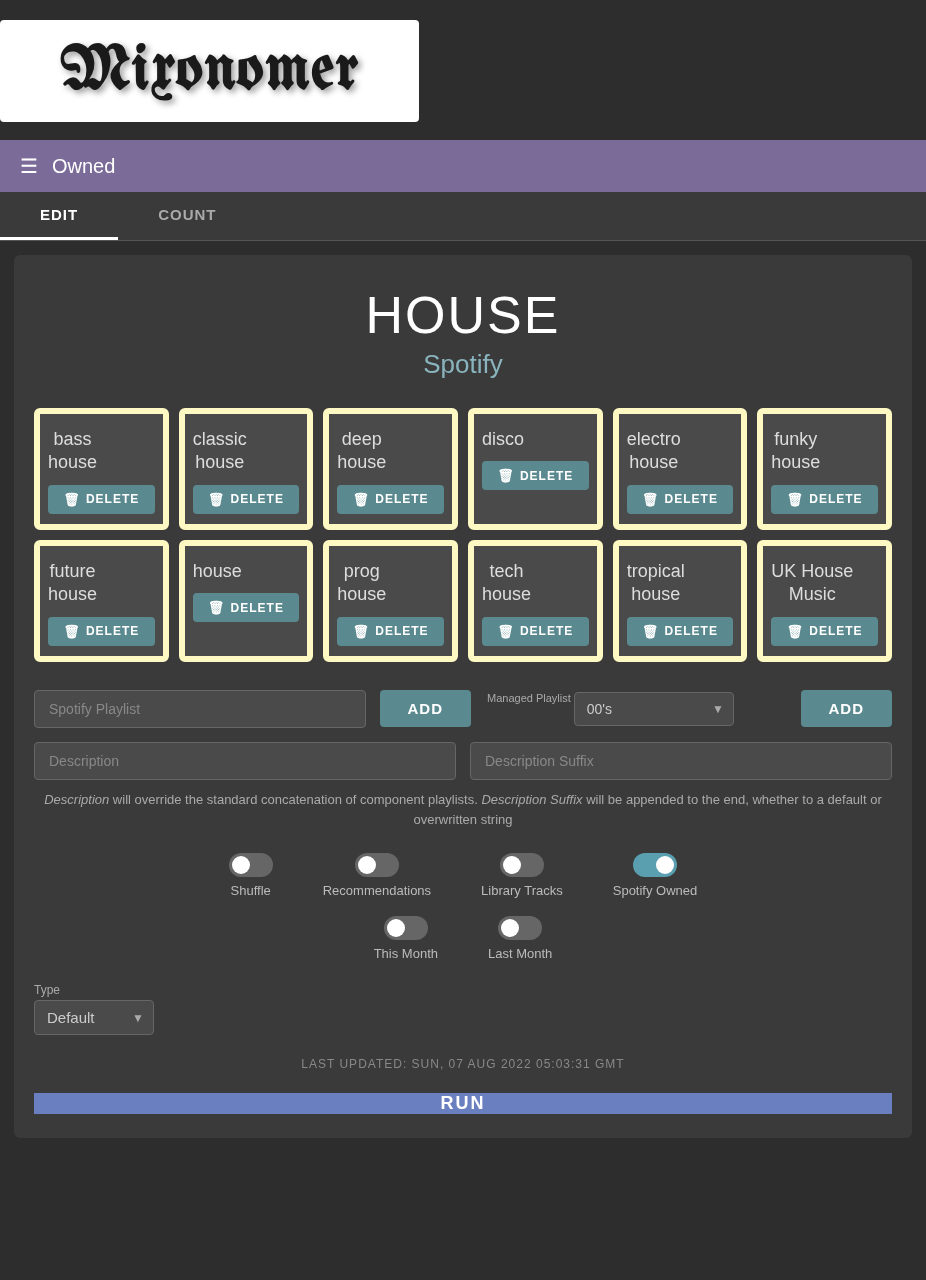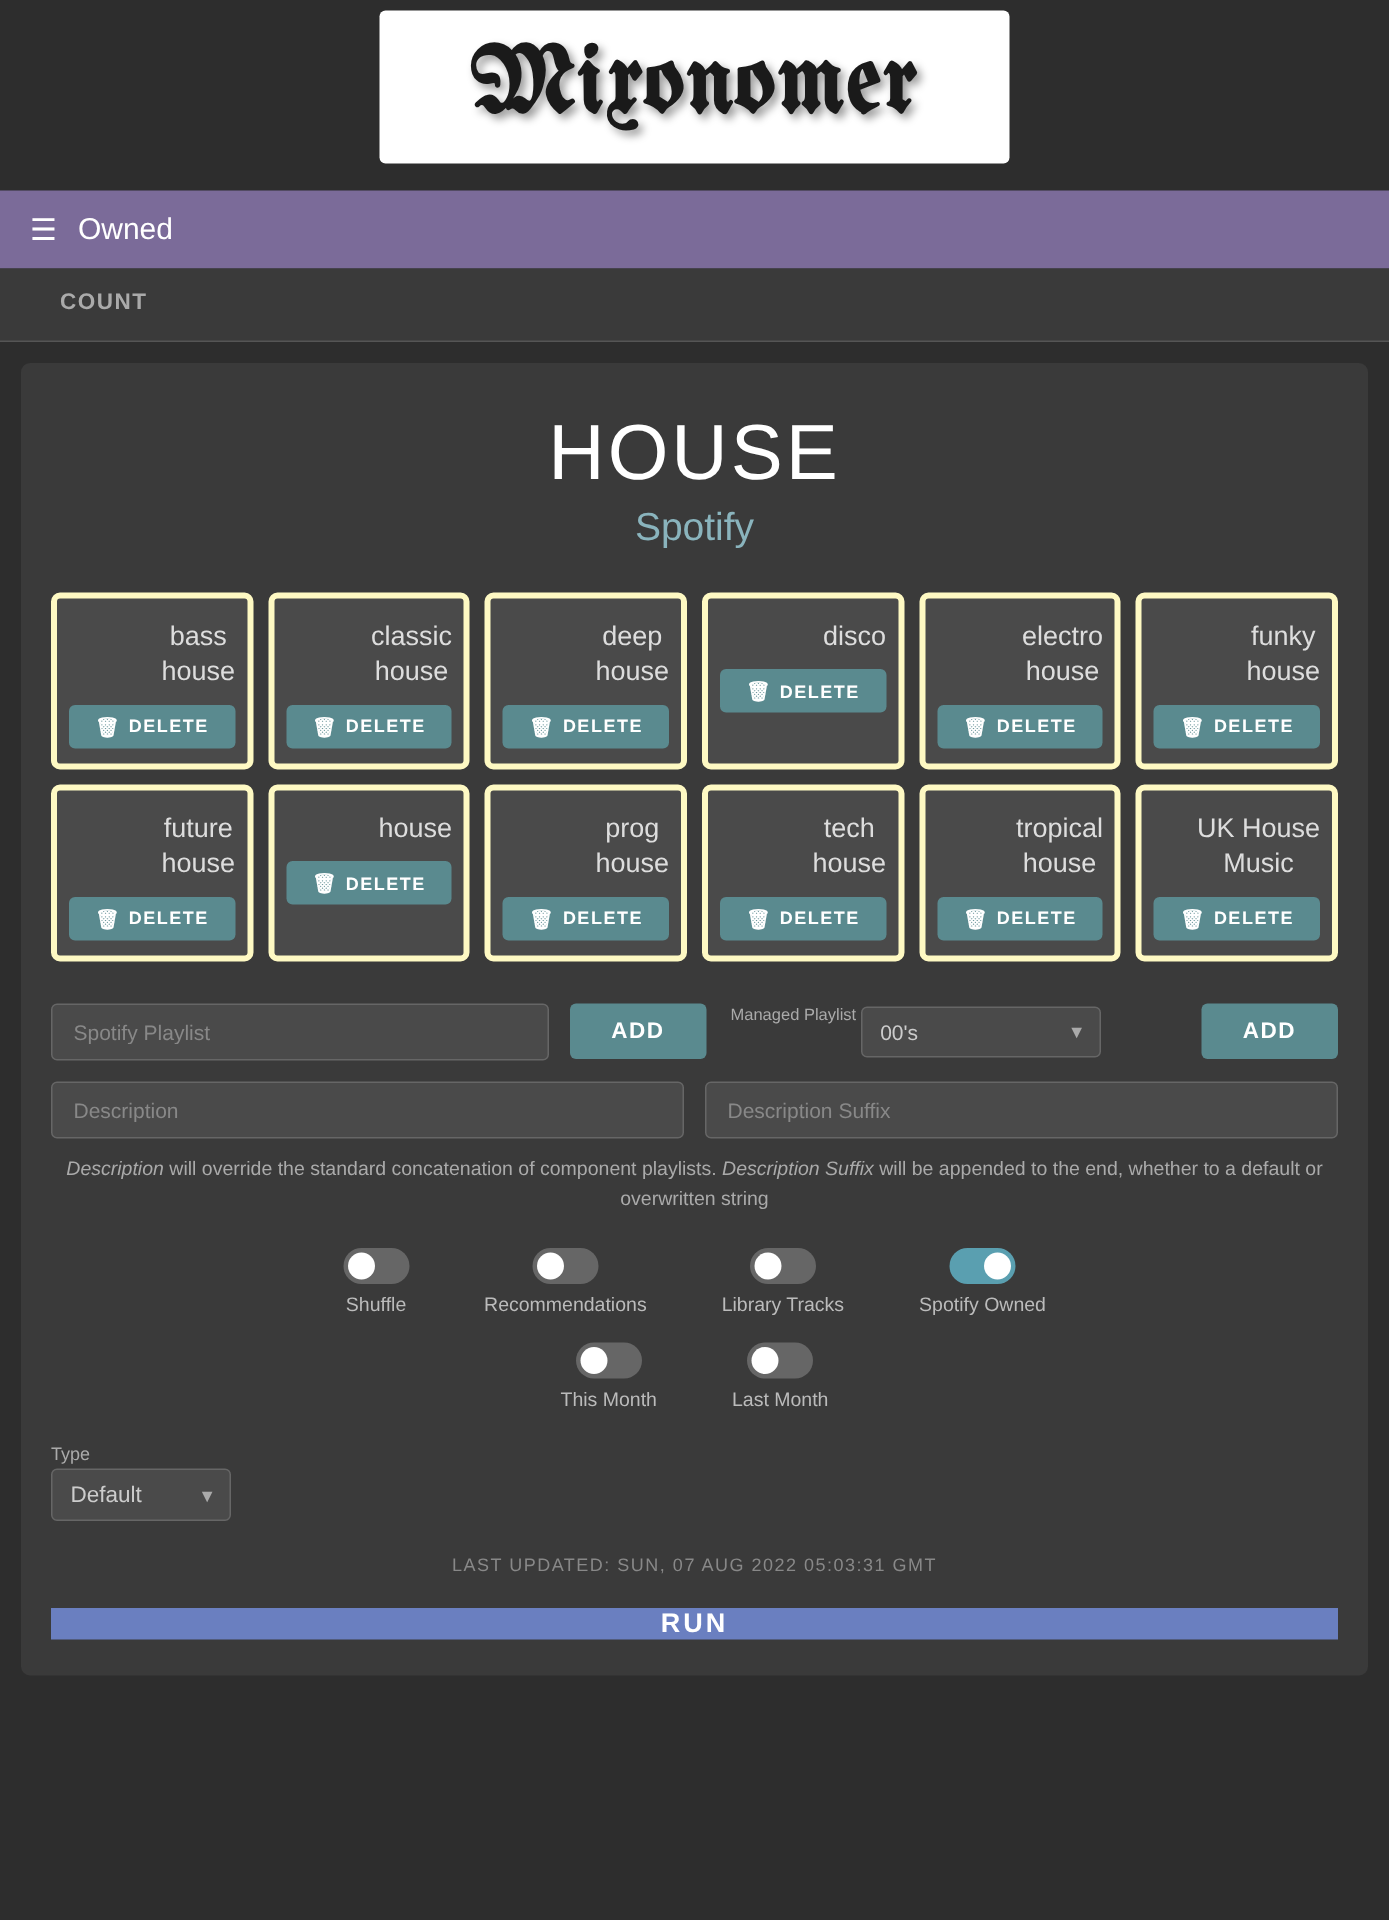--- a/index.html
+++ b/index.html
@@ -7,23 +7,23 @@
       background-color: #2d2d2d;
       font-family: Arial, sans-serif;
       color: #fff;
       width: 926px;
       min-height: 1280px;
     }
 
     
     .header {
       display: flex;
-      justify-content: center;
-      align-items: center;
-      padding: 7px 0 18px;
+      justify-content: flex-start;
+      align-items: center;
+      padding: 20px 0 18px;
       background: #2d2d2d;
     }
     .logo-box {
       background: #fff;
       padding: 18px 60px;
       border-radius: 4px;
     }
     .logo-text {
       font-family: 'UnifrakturMaguntia', 'Old English Text MT', serif;
       font-size: 64px;
@@ -99,26 +99,26 @@
 
     
     .genre-grid {
       display: grid;
       grid-template-columns: repeat(6, 1fr);
       gap: 10px;
       margin-bottom: 28px;
     }
     .genre-card {
       background: #4a4a4a;
-      border: 4px solid #fef9c3;
+      border: 6px solid #fef9c3;
       border-radius: 6px;
       padding: 14px 8px 10px;
       display: flex;
       flex-direction: column;
-      align-items: flex-end;
+      align-items: flex-start;
       gap: 10px;
     }
     .genre-name {
       font-size: 18px;
       color: #ddd;
       text-align: center;
       line-height: 1.3;
       font-weight: 400;
     }
     .delete-btn {
@@ -376,20 +376,23 @@
     <div class="logo-text">Mixonomer</div>
   </div>
 </header>
 
 <nav class="nav-bar">
   <span class="nav-menu-icon">☰</span>
   <span class="nav-title">Owned</span>
 </nav>
 
 <div class="tabs-bar">
+  <div class="tab active">
+    <span>EDIT</span>
+  </div>
   <div class="tab">
     <span>COUNT</span>
   </div>
 </div>
 
 <div class="main-content">
 
   <div class="playlist-title">HOUSE</div>
   <div class="playlist-subtitle">Spotify</div>
 

